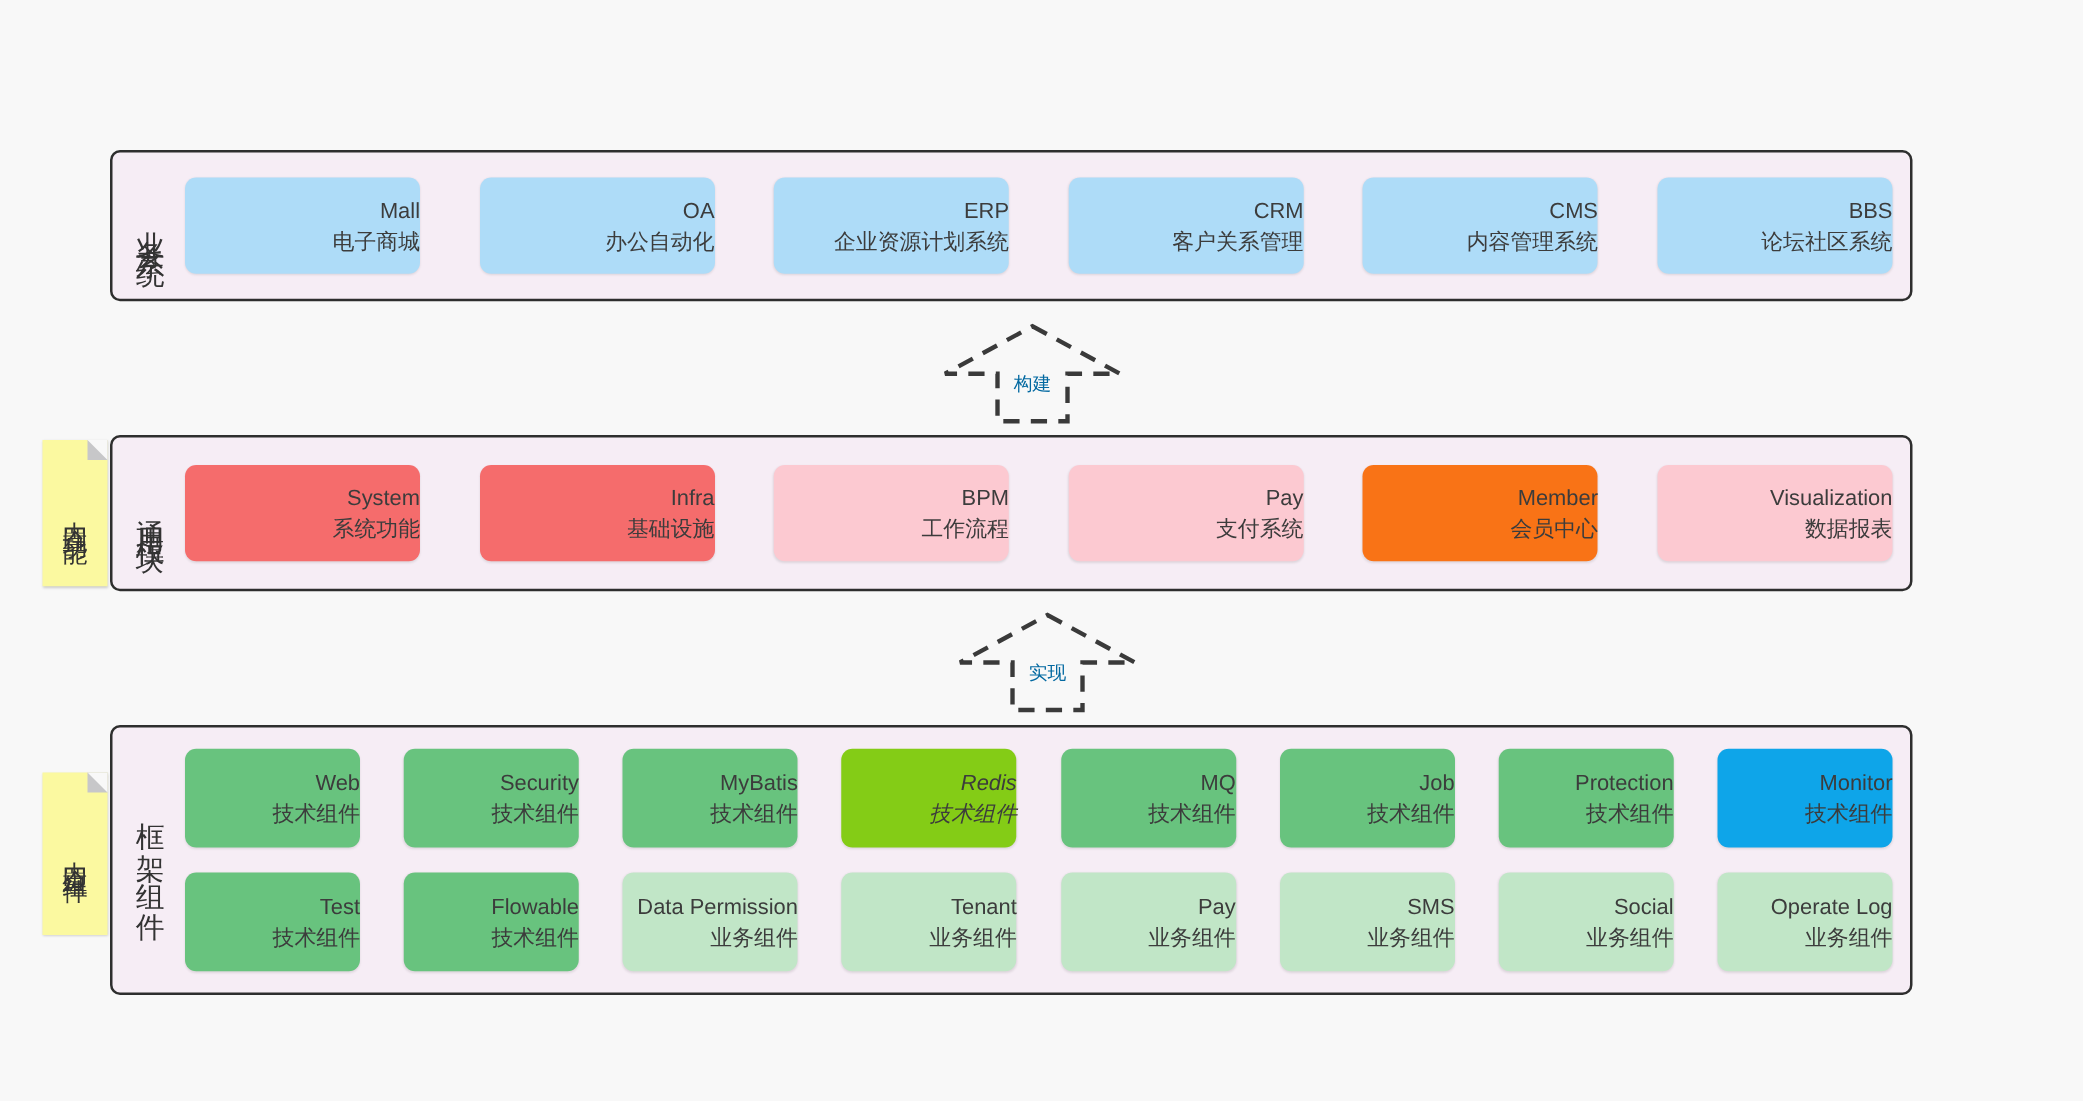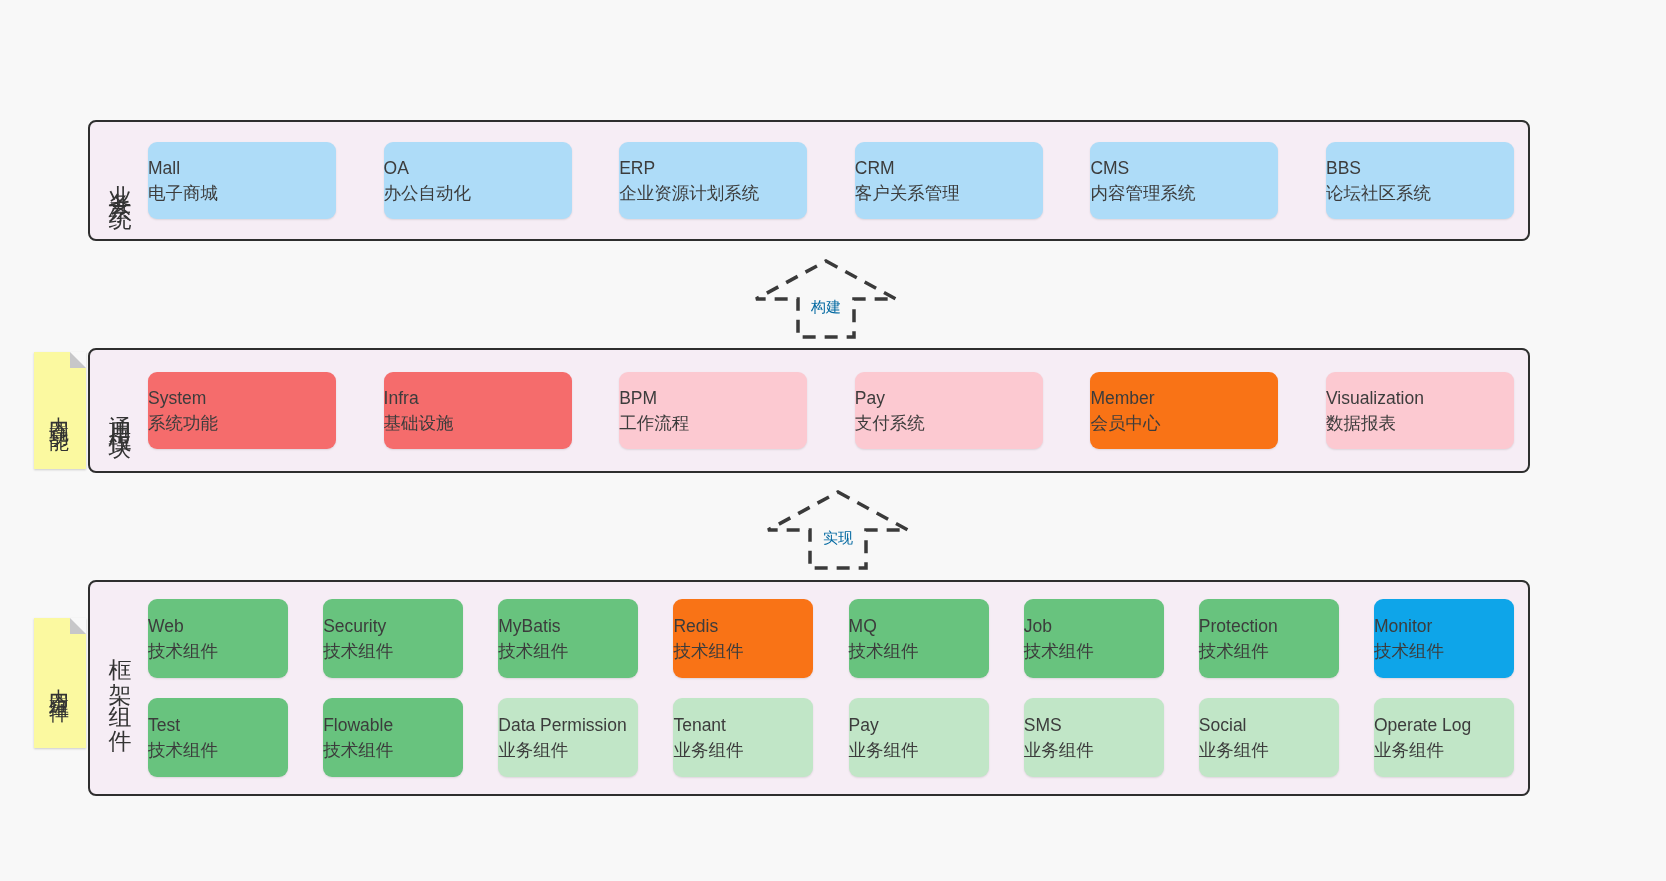--- a/index.html
+++ b/index.html
@@ -23,21 +23,21 @@
   .band-framework-components .band-label { letter-spacing:24px; }
 
   .band-rows {
     flex:1; display:flex; flex-direction:column; justify-content:center;
     gap:20px; padding:0 14px 0 0;
   }
   .band-row { display:flex; justify-content:space-between; }
 
   .box {
     border-radius:9px; display:flex; flex-direction:column;
-    align-items:flex-start; justify-content:center; text-align:center;
+    align-items:flex-end; justify-content:center; text-align:center;
     color:#3c3c3c; font-size:17.5px; line-height:1.42;
     box-shadow:0 1px 2px rgba(0,0,0,.10);
   }
   .band-business-systems .box, .band-common-modules .box { width:188px; height:77px; }
   .band-framework-components .box { width:140px; height:79px; }
 
   
   .sticky {
     position:absolute; left:34px; width:52px; z-index:1;
     background:#fbf9a0; box-shadow:0 1px 2px rgba(0,0,0,.18);
@@ -141,21 +141,21 @@
               <div class="box-zh">技术组件</div>
             </div>
             <div class="box" style="background: rgb(104, 195, 126);">
               <div class="box-en">Security</div>
               <div class="box-zh">技术组件</div>
             </div>
             <div class="box" style="background: rgb(104, 195, 126);">
               <div class="box-en">MyBatis</div>
               <div class="box-zh">技术组件</div>
             </div>
-            <div class="box" style="background: #f97316;">
+            <div class="box" style="background: #84cc16; font-style: italic;">
               <div class="box-en">Redis</div>
               <div class="box-zh">技术组件</div>
             </div>
             <div class="box" style="background: rgb(104, 195, 126);">
               <div class="box-en">MQ</div>
               <div class="box-zh">技术组件</div>
             </div>
             <div class="box" style="background: rgb(104, 195, 126);">
               <div class="box-en">Job</div>
               <div class="box-zh">技术组件</div>

